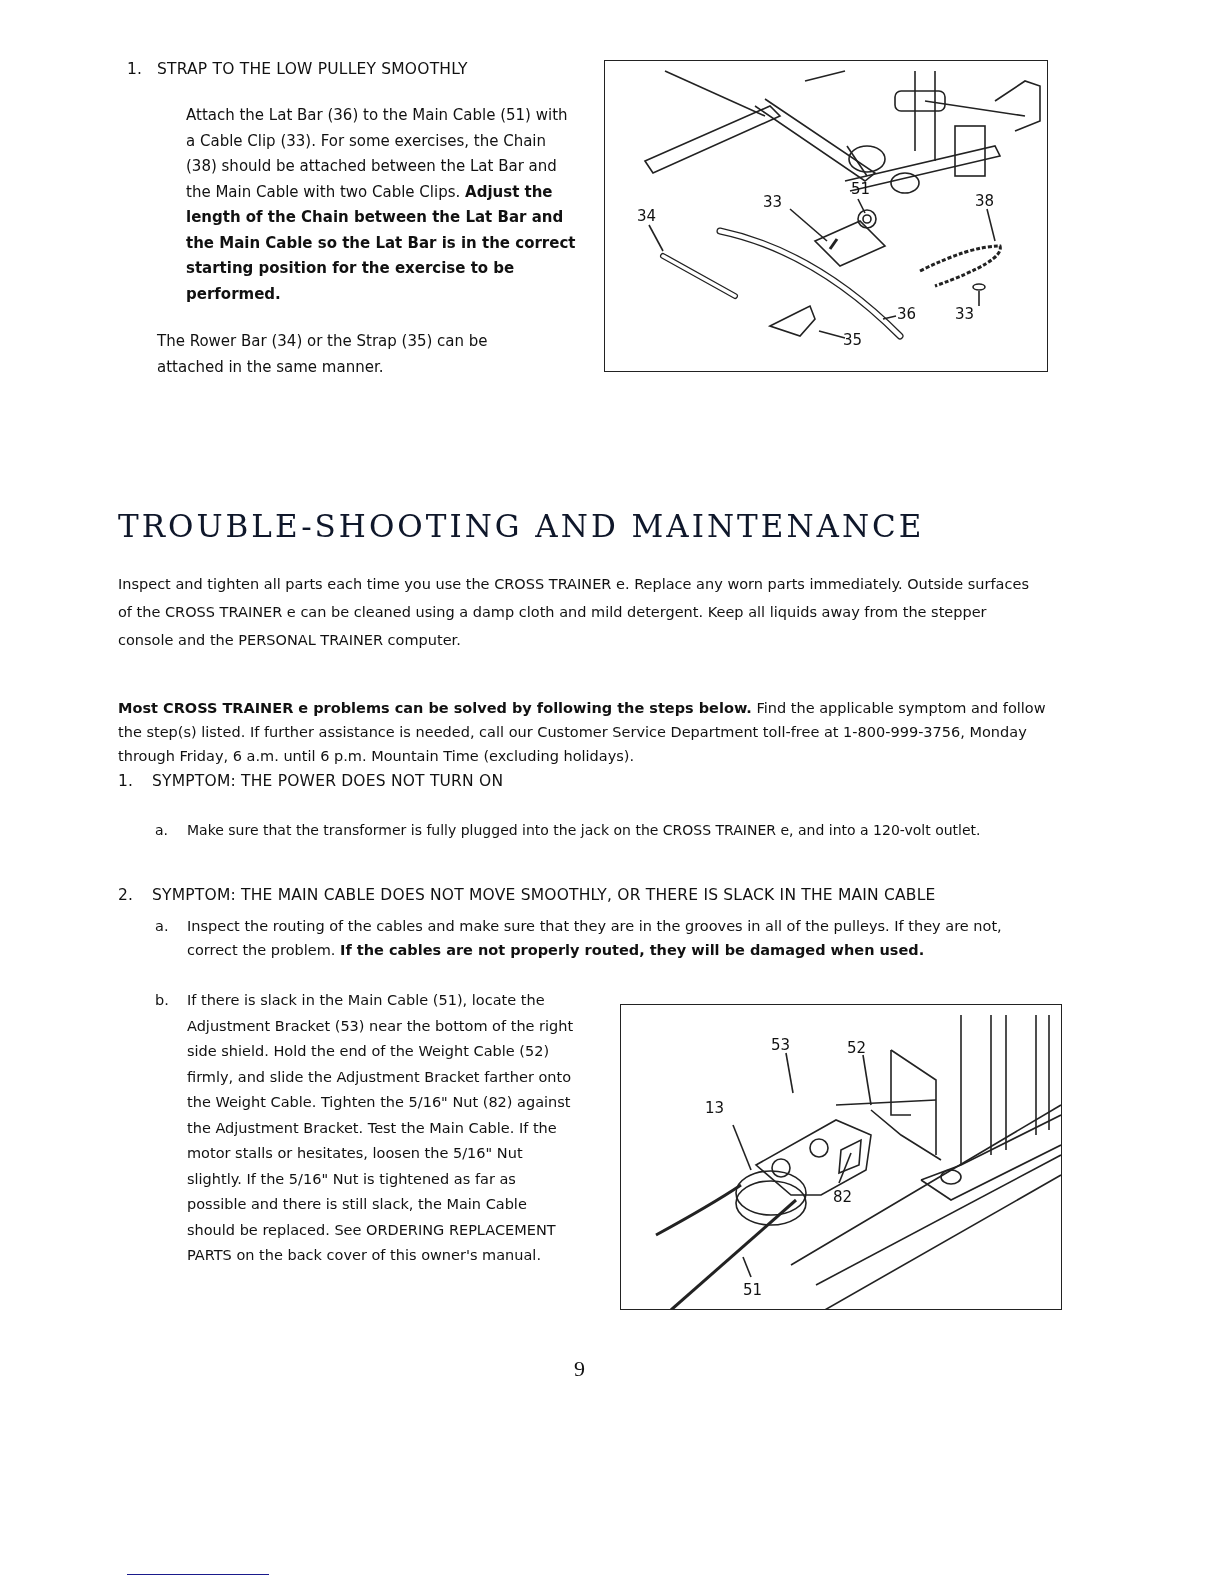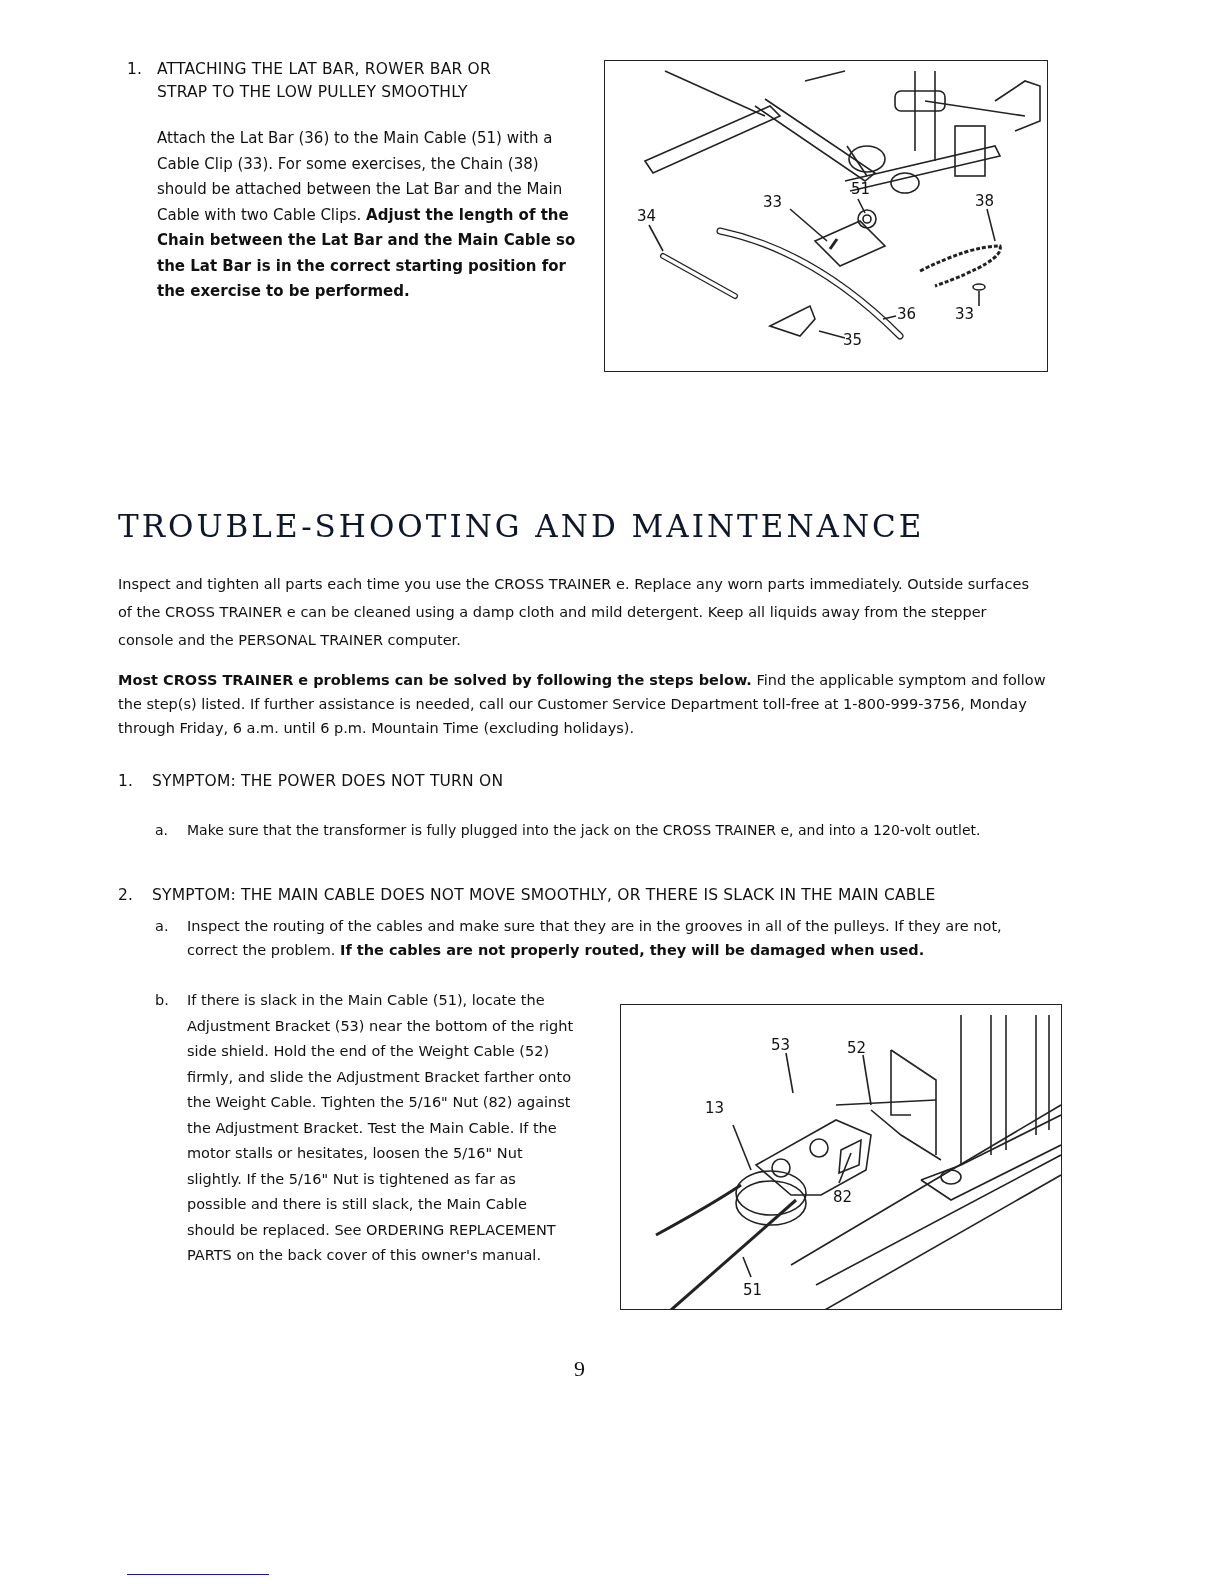--- a/index.html
+++ b/index.html
@@ -16,26 +16,26 @@
     .page-num { font-family: "Liberation Serif", serif; font-size: 22px; }
     .link-line { height: 1px; background: #1a1a8c; }
     p { margin: 0; }
   </style>
 </head>
 <body>
 
 <div class="abs" style="left:157px; top:58px; width:420px;">
   <div class="step-head" style="position:relative;">
     <span class="num">1.</span>
-    <div>ATTACHING THE LAT BAR, ROWER BAR OR</div>
     <div>STRAP TO THE LOW PULLEY SMOOTHLY</div>
   </div>
-  <p class="body-text" style="margin-top:22px;">
+  <p class="body-text" style="margin-top:22px;margin-left:29px;">
     <span>Attach the Lat Bar (36) to the Main Cable (51) with a Cable Clip (33). For some exercises, the Chain (38) should be attached between the Lat Bar and the Main Cable with two Cable Clips. </span><span class="bold">Adjust the length of the Chain between the Lat Bar and the Main Cable so the Lat Bar is in the correct starting position for the exercise to be performed.</span>
   </p>
+  <p class="body-text" style="margin-top:22px; width:360px;">The Rower Bar (34) or the Strap (35) can be attached in the same manner.</p>
 </div>
 
 <div class="abs figure" style="left:604px; top:60px; width:442px; height:310px;">
   <svg width="442" height="310" style="position:absolute;left:0;top:0;">
     <g stroke="#222" stroke-width="1.6" fill="none">
 
       <path d="M40 100 L165 45 L175 55 L48 112 Z"></path>
       <path d="M150 45 L260 120 L270 112 L160 38"></path>
       <path d="M60 10 L160 55"></path>
       <path d="M200 20 L240 10"></path>
@@ -82,21 +82,21 @@
     <text class="callout" x="370" y="145">38</text>
     <text class="callout" x="292" y="258">36</text>
     <text class="callout" x="238" y="284">35</text>
     <text class="callout" x="350" y="258">33</text>
   </svg>
 </div>
 
 <h1 class="abs h1" style="left:118px; top:508px; margin:0;">TROUBLE-SHOOTING AND MAINTENANCE</h1>
 
 <p class="abs body-text" style="left:118px; top:570px; width:920px; font-size:14.5px; line-height:28px;">Inspect and tighten all parts each time you use the CROSS TRAINER e. Replace any worn parts immediately. Outside surfaces of the CROSS TRAINER e can be cleaned using a damp cloth and mild detergent. Keep all liquids away from the stepper console and the PERSONAL TRAINER computer.</p>
-<p class="abs body-text" style="left:118px; top:668px; width:930px; font-size:14.5px; line-height:24px;">
+<p class="abs body-text" style="left:118px; top:696px; width:930px; font-size:14.5px; line-height:24px;">
   <span class="bold">Most CROSS TRAINER e problems can be solved by following the steps below.</span><span> Find the applicable symptom and follow the step(s) listed. If further assistance is needed, call our Customer Service Department toll-free at 1-800-999-3756, Monday through Friday, 6 a.m. until 6 p.m. Mountain Time (excluding holidays).</span>
 </p>
 
 <div class="abs step-head" style="left:118px; top:770px; width:900px;">
   <span style="display:inline-block; width:34px;">1.</span><span>SYMPTOM: THE POWER DOES NOT TURN ON</span>
 </div>
 <div class="abs body-text" style="left:155px; top:818px; width:900px; font-size:14px;">
   <span style="display:inline-block; width:32px;">a.</span><span>Make sure that the transformer is fully plugged into the jack on the CROSS TRAINER e, and into a 120-volt outlet.</span>
 </div>
 

